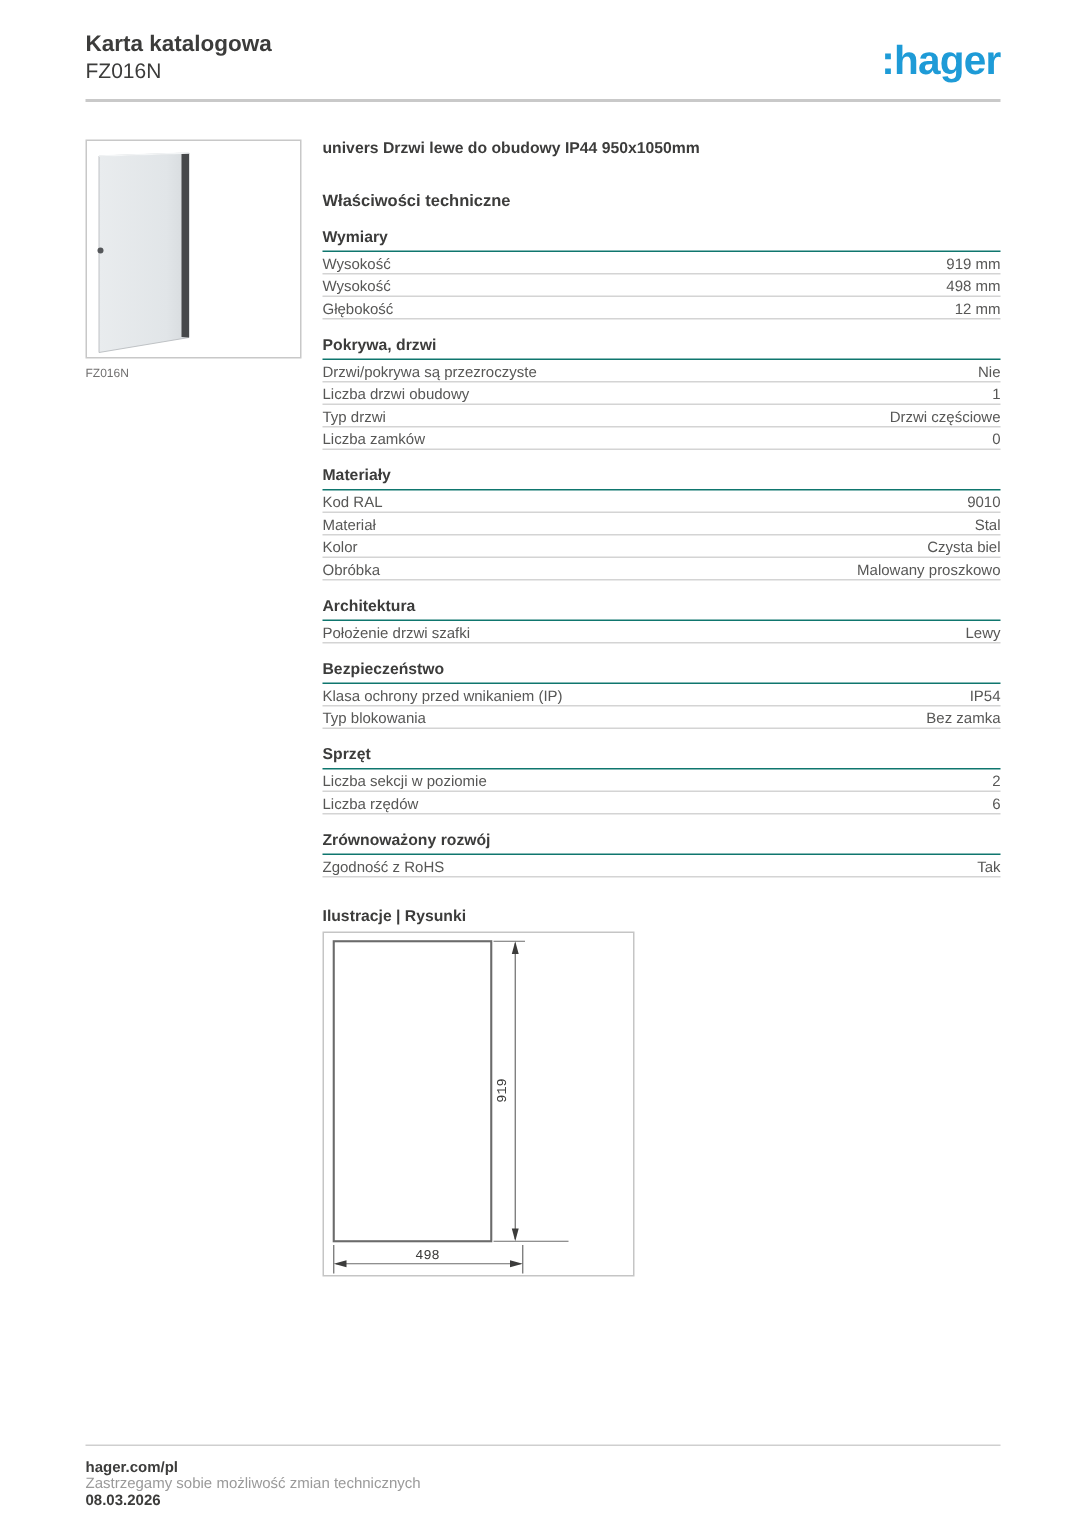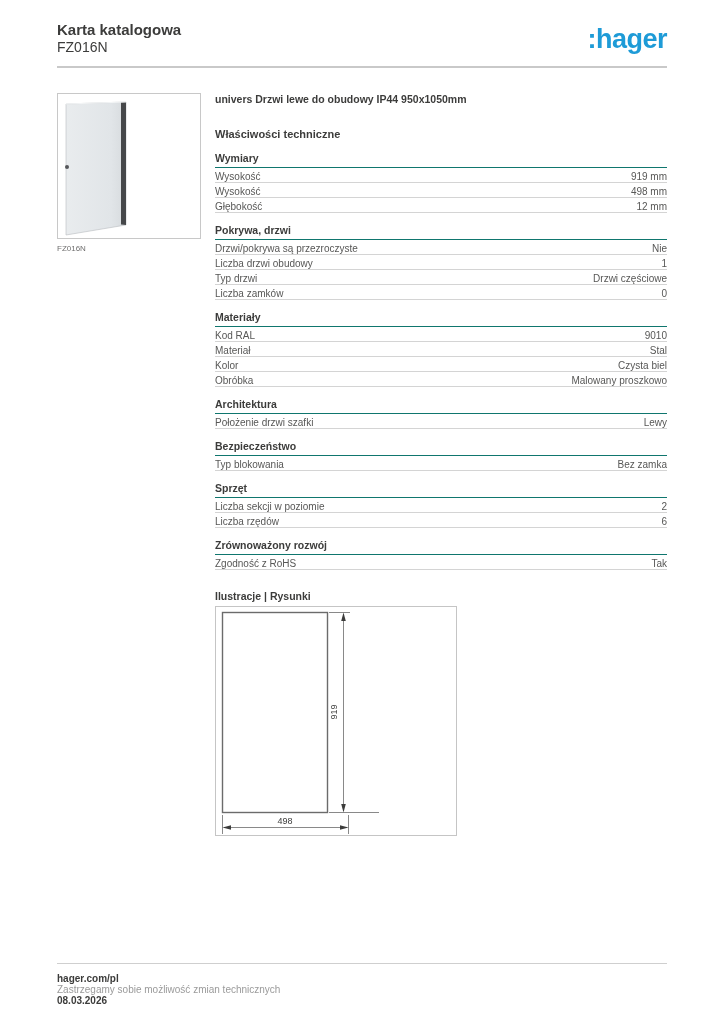--- a/index.html
+++ b/index.html
@@ -1,21 +1,21 @@
 <!DOCTYPE html>
 <html><head>
 <meta charset="utf-8">
 <style>
   * { margin:0; padding:0; box-sizing:border-box; }
   html,body { background:#ffffff; }
   body { font-family:"Liberation Sans", sans-serif; color:#3c3c3b; }
   .page { position:relative; width:724px; height:1024px; background:#ffffff; overflow:hidden; }
 
   
-  .header { position:absolute; left:57px; right:57px; top:21px; display:flex; justify-content:space-between; align-items:flex-start; }
+  .header { position:absolute; left:57px; right:57px; top:21px; display:flex; justify-content:space-between; align-items:center; }
   .doc-title { font-size:15px; font-weight:bold; line-height:18px; color:#3c3c3b; }
   .doc-code { font-size:14px; line-height:17px; color:#3c3c3b; }
   .logo { font-size:27px; font-weight:bold; letter-spacing:-0.5px; line-height:30px; color:#1e9bd7; margin-top:3px; }
   .header-rule { position:absolute; left:57px; right:57px; top:66px; height:2px; background:#c9c9c9; }
 
   
   .main { position:absolute; left:57px; right:57px; top:93px; display:flex; }
   .left-col { width:144px; flex:0 0 144px; }
   .product-image { width:144px; height:146px; border:1px solid #c8c8c8; background:#ffffff; }
   .image-caption { margin-top:5px; font-size:8px; color:#706f6f; }
@@ -24,21 +24,21 @@
   .product-title { font-size:10.5px; font-weight:bold; line-height:13px; color:#3c3c3b; }
   .specs-heading { font-size:11px; font-weight:bold; line-height:13px; color:#3c3c3b; margin:22px 0 5px; }
 
   .spec-section { margin-top:11px; }
   .spec-title { font-size:10.5px; font-weight:bold; line-height:13px; color:#3c3c3b; padding-bottom:2px; border-bottom:1px solid #0f766e; }
   .spec-row { display:flex; justify-content:space-between; align-items:flex-end; height:15px; font-size:10px; color:#575756; border-bottom:1px solid #d4d4d4; }
   .spec-label { white-space:nowrap; }
   .spec-value { white-space:nowrap; text-align:right; }
 
   .illustrations-heading { font-size:10.5px; font-weight:bold; line-height:13px; color:#3c3c3b; margin:20px 0 3px; }
-  .drawing-box { width:242px; height:230px; border:1px solid #c5c5c5; background:#ffffff; }
+  .drawing-box { width:208px; height:230px; border:1px solid #c5c5c5; background:#ffffff;font-family:Liberation Mono, monospace; }
   .drawing-box svg { display:block; }
 
   
   .footer { position:absolute; left:57px; right:57px; bottom:18px; }
   .footer-rule { height:1px; background:#cfcfcf; }
   .footer-row { margin-top:9px; display:flex; justify-content:flex-start; align-items:baseline; font-size:10px;flex-direction:column; }
   .footer-site { font-weight:bold; color:#3c3c3b; text-decoration:none; }
   .footer-disclaimer { color:#9a9a9a; }
   .footer-date { font-weight:bold; color:#3c3c3b; }
 </style>
@@ -138,20 +138,24 @@
           <div class="spec-section">
             <div class="spec-title">Architektura</div>
             <div class="spec-row">
               <span class="spec-label">Położenie drzwi szafki</span>
               <span class="spec-value">Lewy</span>
             </div>
           </div>
           <div class="spec-section">
             <div class="spec-title">Bezpieczeństwo</div>
             <div class="spec-row">
+              <span class="spec-label">Klasa ochrony przed wnikaniem (IP)</span>
+              <span class="spec-value">IP54</span>
+            </div>
+            <div class="spec-row">
               <span class="spec-label">Typ blokowania</span>
               <span class="spec-value">Bez zamka</span>
             </div>
           </div>
           <div class="spec-section">
             <div class="spec-title">Sprzęt</div>
             <div class="spec-row">
               <span class="spec-label">Liczba sekcji w poziomie</span>
               <span class="spec-value">2</span>
             </div>

